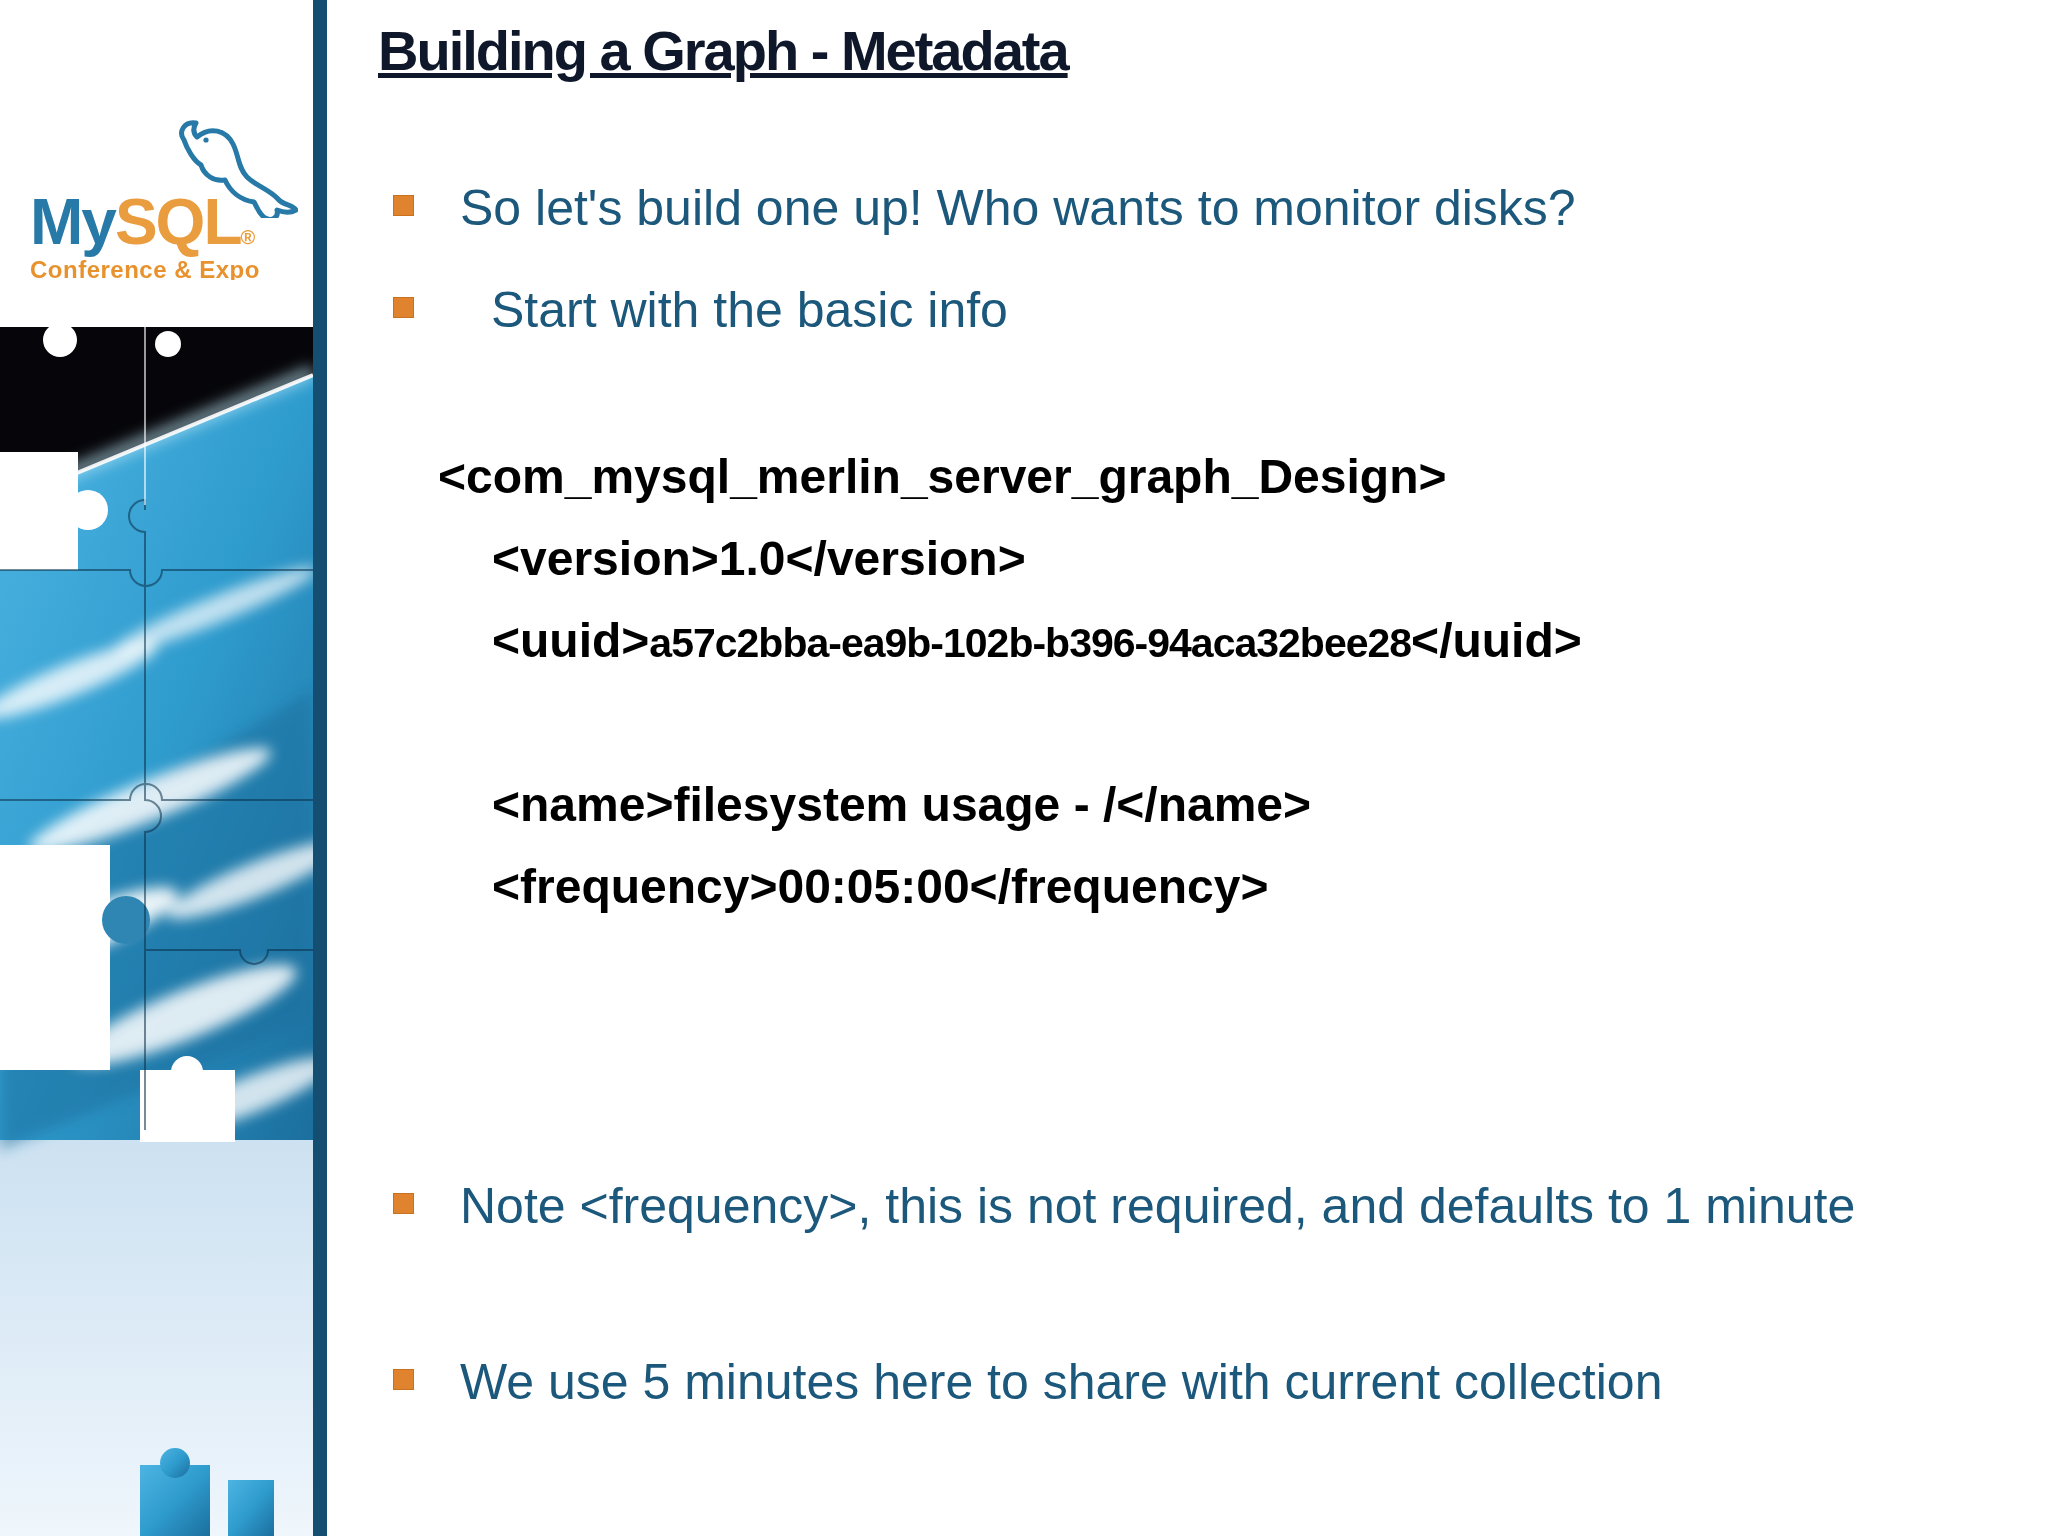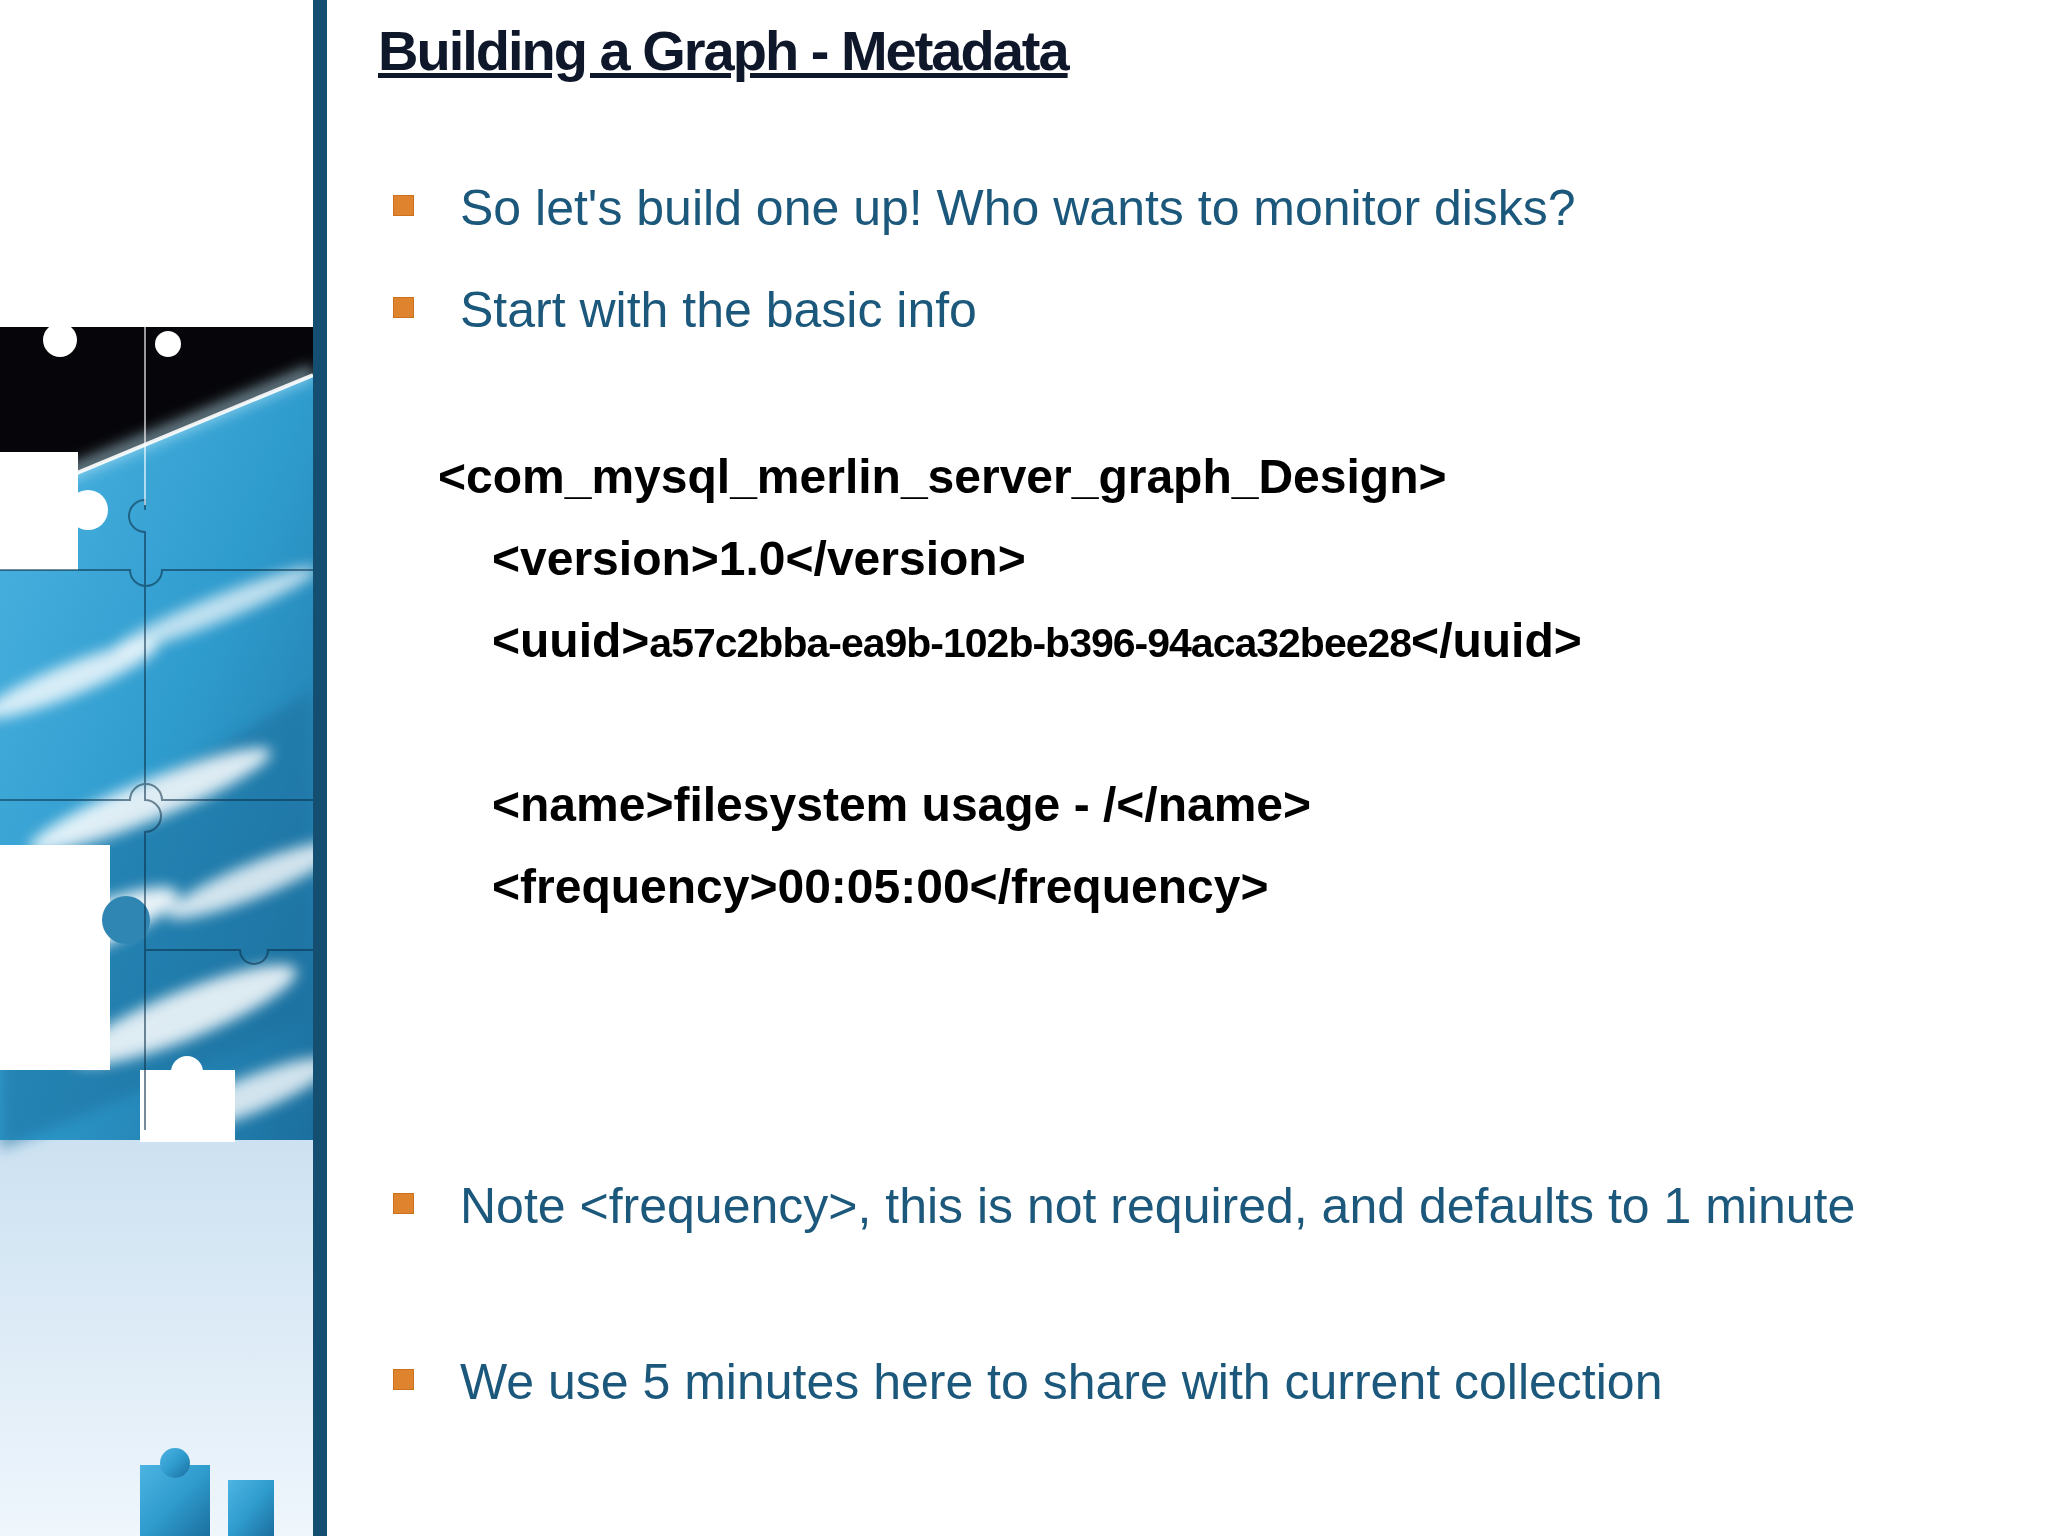--- a/index.html
+++ b/index.html
@@ -29,38 +29,53 @@
   
   .content{position:absolute; left:327px; top:0; width:1721px; height:1536px;}
   .title{
     position:absolute; left:51px; top:18px; margin:0;
     font-size:56px; font-weight:700; letter-spacing:-2px; color:#0f172a; white-space:nowrap;text-decoration:underline;
   }
   .bullet-row{position:absolute; display:flex; align-items:flex-start;}
   .sq{flex:0 0 auto; width:19px; height:19px; background:#e0832f; border:1px solid #c9711f; margin-top:17px;}
   .btext{margin-left:46px; font-size:50px; line-height:60px; color:#1c587b;}
   .b1{left:66px; top:178px;justify-content:flex-end;}
-  .b2{left:66px; top:280px;}
+  .b2{left:66px; top:280px;gap:31px;}
   .b3{left:66px; top:1176px;}
   .b3 .btext{max-width:1560px;}
   .b4{left:66px; top:1352px;}
   
   .code{position:absolute; left:103px; top:448px; color:#000; font-weight:700;}
   .code-line{font-size:48px; line-height:58px; margin-bottom:24px; white-space:nowrap;margin-left:8px;}
   .lvl2{margin-left:62px;}
   .gap-before{margin-top:104px;}
   .uuidval{font-size:41px; letter-spacing:-1px;}
 </style>
 </head>
 <body>
 
 <div class="slide">
 
   <aside class="sidebar">
 
+    <div class="logo">
+      <svg class="dolphin" width="128" height="100" viewBox="0 0 128 100">
+        <path d="M14,22 C8,14 14,3 26,5 C23,10 23,15 27,19
+                 C40,8 56,12 63,26 C69,38 68,50 77,59
+                 C86,68 99,71 108,81 C114,88 122,86 126,92
+                 C119,96 112,94 107,92 C109,99 102,104 95,100
+                 C89,96 87,89 84,84 C70,82 60,73 55,62
+                 C44,64 34,57 31,47 C24,43 17,31 14,22 Z" fill="#ffffff" stroke="#2779a7" stroke-width="5" stroke-linejoin="round"></path>
+        <circle cx="36" cy="22" r="2.6" fill="#2779a7"></circle>
+      </svg>
+      <div class="wordmark">
+        <span class="my">My</span><span class="sql">SQL</span><span class="reg">®</span>
+      </div>
+      <div class="tagline">Conference &amp; Expo</div>
+    </div>
 
     <svg class="montage" width="313" height="1256" viewBox="0 0 313 1256">
       <defs>
         <linearGradient id="earthMain" x1="0" y1="0" x2="1" y2="1">
           <stop offset="0" stop-color="#4db4e2"></stop>
           <stop offset="0.5" stop-color="#2f9cce"></stop>
           <stop offset="1" stop-color="#1b6f9e"></stop>
         </linearGradient>
         <linearGradient id="bottomFade" x1="0" y1="0" x2="0" y2="1">
           <stop offset="0" stop-color="#c9dff0"></stop>

